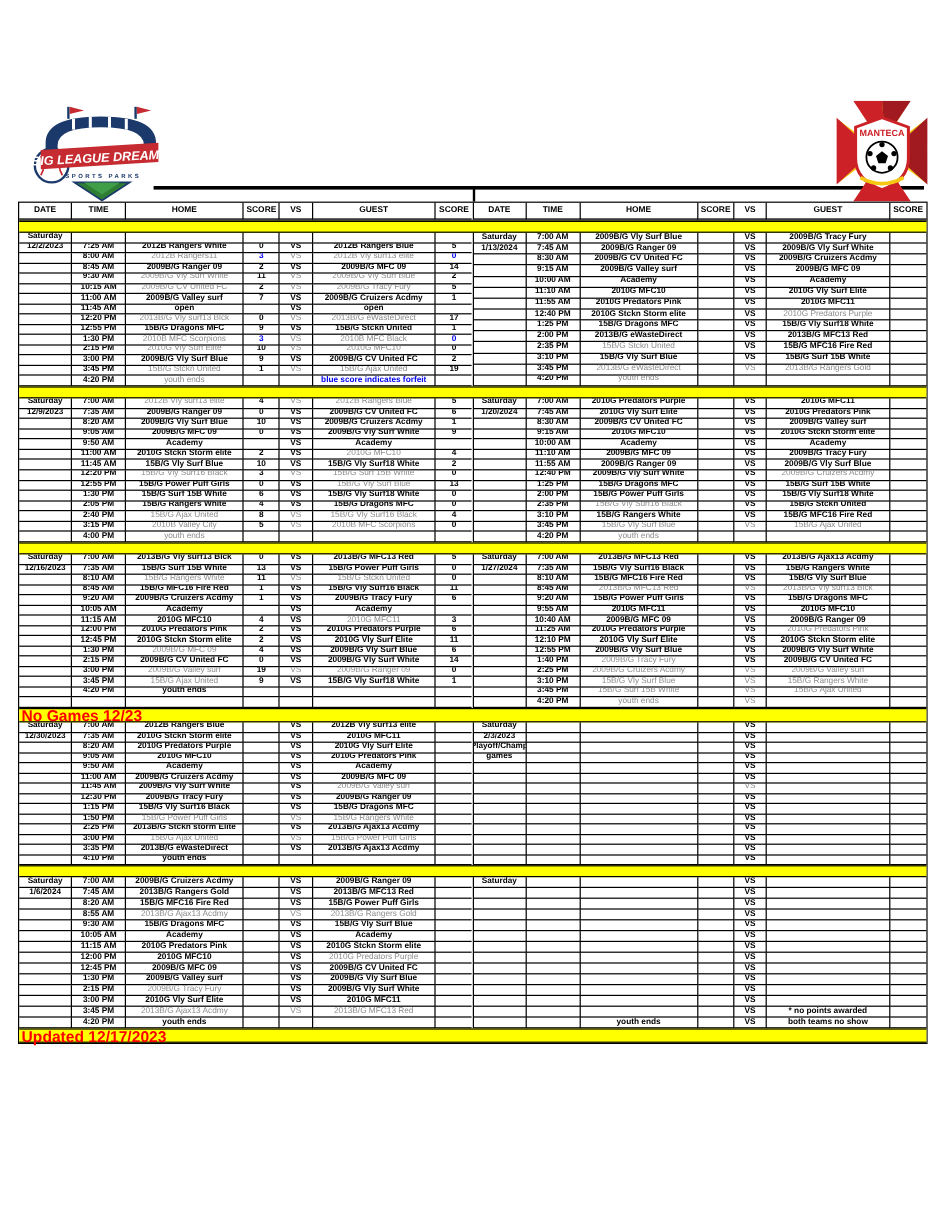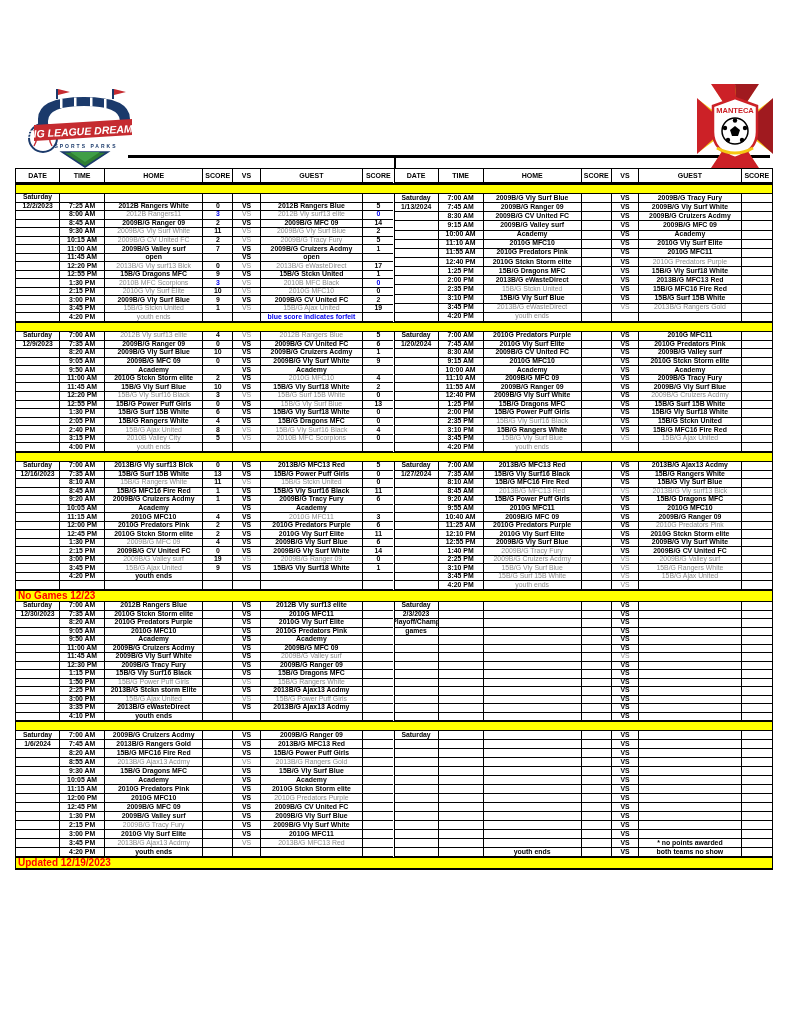--- a/index.html
+++ b/index.html
@@ -14,21 +14,21 @@
   .title-underline{position:absolute;left:128px;top:155px;width:642px;height:3px;background:#000;}
   .center-stub{position:absolute;left:394px;top:157px;width:2px;height:12px;background:#000;}
   
   .sched{position:absolute;left:15px;top:168px;width:756px;border:1.5px solid #000;
          display:flex;flex-direction:column;background:#fff;}
   .band{display:flex;width:100%;}
   .header-band{height:14px;border-bottom:1px solid #000;}
   .sep{height:8px;background:#ffff00;border-top:1px solid #000;border-bottom:1px solid #000;
        align-items:center;}
   .sep.labeled{height:10px;}
-  .sep-label{font-size:10px;font-weight:bold;color:#ff0000;padding-left:2px;line-height:1;white-space:nowrap;}
+  .sep-label{font-size:13px;font-weight:bold;color:#ff0000;padding-left:2px;line-height:1;white-space:nowrap;}
   .block{display:flex;width:100%;}
   .block1{height:128px;}
   .block2{height:120px;}
   .block3{height:128px;}
   .block4{height:119px;}
   .block5{height:126px;}
   .half{flex:1;display:grid;grid-template-columns:11.7% 11.9% 26% 8% 7.2% 27.2% 8%;}
   .half.left{border-right:1.5px solid #000;}
   .cell{display:flex;align-items:center;justify-content:center;overflow:hidden;
         white-space:nowrap;border-right:1px solid #000;border-bottom:1px solid #000;
@@ -1148,17 +1148,17 @@
           <div class="cell c-date"></div>
           <div class="cell c-time t-b"></div>
           <div class="cell c-team t-b">youth ends</div>
           <div class="cell c-score"></div>
           <div class="cell c-vs t-b">VS</div>
           <div class="cell c-team t-b">both teams no show</div>
           <div class="cell c-score"></div>
         </div>
       </div>
       <div class="band sep labeled">
-        <span class="sep-label">Updated 12/19/2023</span>
+        <span class="sep-label">Updated 12/17/2023</span>
       </div>
     </div>
 
 </div>
 
 </body></html>

